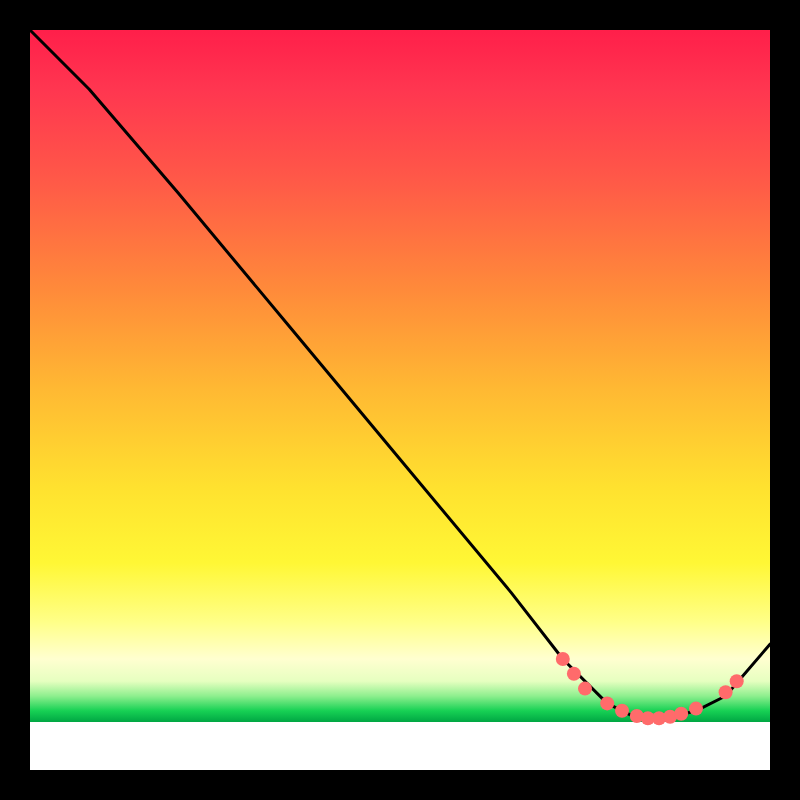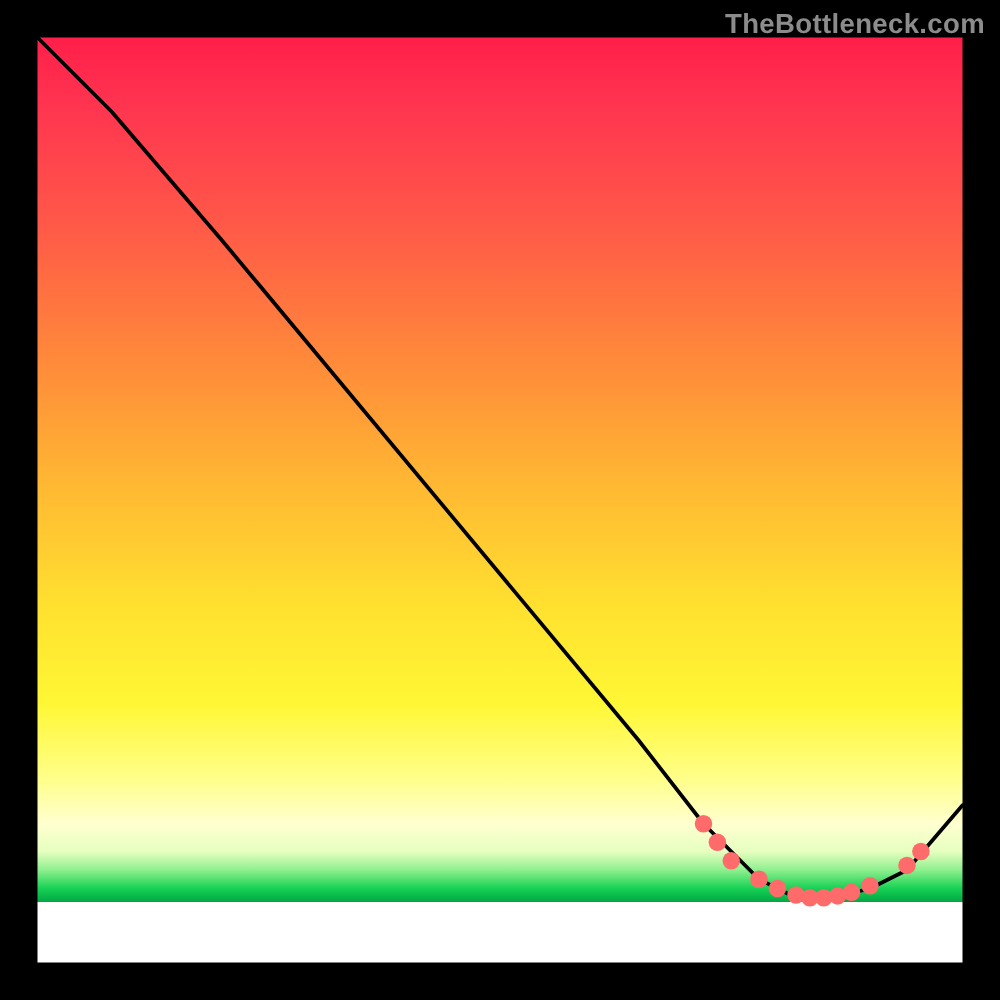--- a/index.html
+++ b/index.html
@@ -59,21 +59,20 @@
     top: 0;
     width: 740px;
     height: 740px;
     overflow: visible;
   }
 </style>
 </head>
 <body>
 
 <div class="frame">
-  <div class="watermark">TheBottleneck.com</div>
   <div class="plot">
     <svg class="curve" viewBox="0 0 740 740">
       <g id="curve-group">
           <path d="M0.0 0.0 L59.2 59.2 L148.0 162.8 L259.0 296.0 L370.0 429.2 L481.0 562.4 L532.8 629.0 L577.2 673.4 L606.8 688.2 L636.4 688.2 L666.0 680.8 L695.6 666.0 L740.0 614.2" fill="none" stroke="#000000" stroke-width="3" stroke-linecap="round" stroke-linejoin="round"></path>
         </g>
       <g id="marker-group">
           <circle cx="532.8" cy="629.0" r="7" fill="#ff6b6b"></circle>
           <circle cx="543.9" cy="643.8" r="7" fill="#ff6b6b"></circle>
           <circle cx="555.0" cy="658.6" r="7" fill="#ff6b6b"></circle>
           <circle cx="577.2" cy="673.4" r="7" fill="#ff6b6b"></circle>

